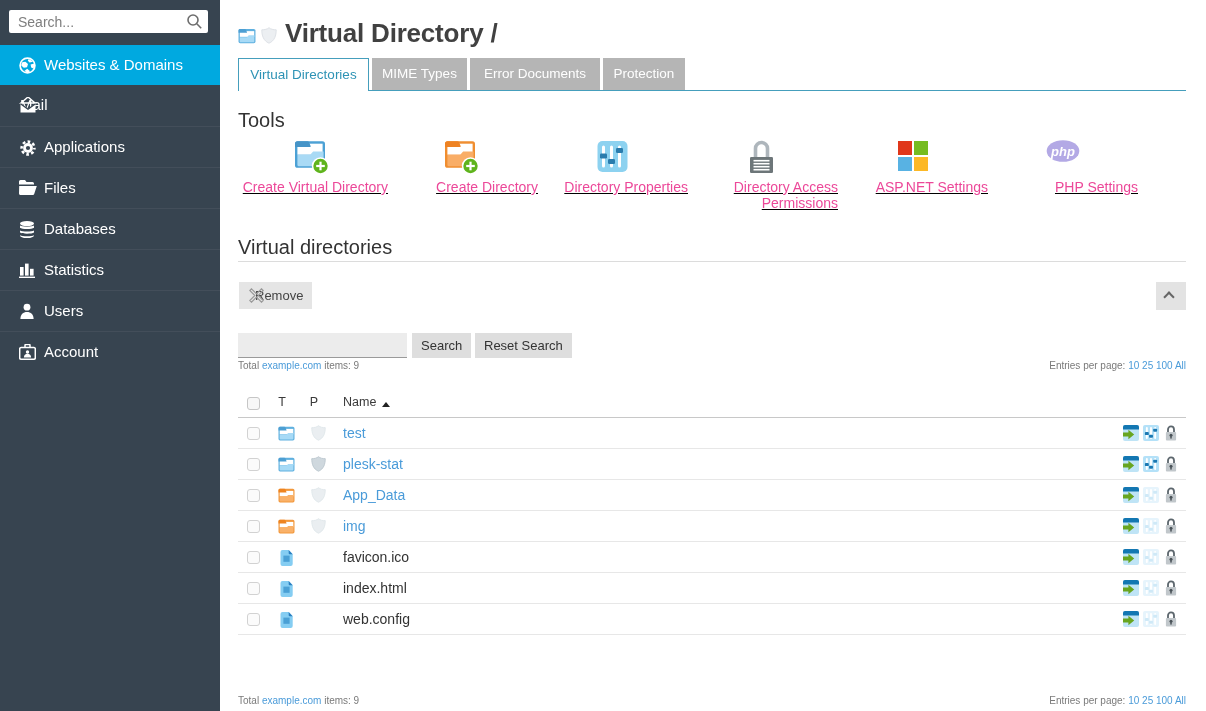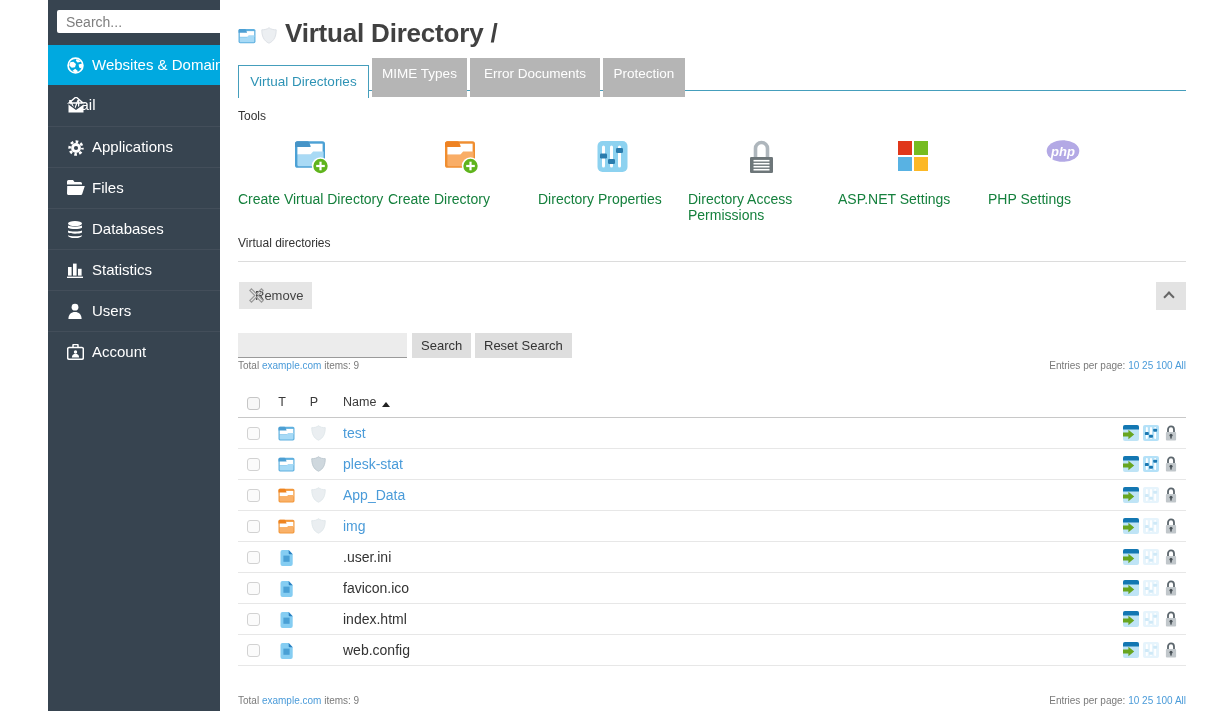--- a/index.html
+++ b/index.html
@@ -1,46 +1,46 @@
 <!DOCTYPE html>
 <html><head>
 <meta charset="utf-8">
 <style>
 * { margin:0; padding:0; box-sizing:border-box; }
 html,body { width:1206px; height:711px; overflow:hidden; background:#fff;
   font-family:"Liberation Sans", sans-serif; }
-.sidebar { position:fixed; left:0; top:0; width:220px; height:711px; background:#374450;margin-left:48px; }
+.sidebar { position:fixed; left:0; top:0; width:220px; height:711px; background:#374450; }
 .sb-search { position:absolute; left:9px; top:10px; width:199px; height:23px;
   background:#fff; border-radius:2px; }
 .sb-search .ph { position:absolute; left:9px; top:4px; font-size:14px; color:#7e7e7e; }
 .sb-search svg { position:absolute; right:5px; top:3px; }
 .menu { position:absolute; top:45px; left:0; width:234px; list-style:none; }
 .menu li { height:41px; border-top:1px solid #434e5a; color:#fff; font-size:15px;
   padding-left:44px; position:relative; line-height:40px; white-space:nowrap; }
 .menu li.active { background:#00a9e0; border-top:none; height:40px; line-height:40px; }
 .menu li.m2 { border-top:none; }
 .menu li svg { position:absolute; left:19px; top:12px; }
 .menu li.active + li { border-top:none;padding-left:20px; }
 
 .main { position:fixed; left:220px; top:0; width:986px; height:711px; background:#fff; }
 .abs { position:absolute; }
 h1.title { left:18px; top:18px; font-size:26px; letter-spacing:-0.2px; font-weight:700; color:#414141; white-space:nowrap; }
 h1.title svg { vertical-align:-2px; }
 .tabs { left:18px; top:58px; right:20px; height:33px; border-bottom:1px solid #459ebc; }
-.tab { display:inline-block; height:39px; line-height:32px; background:#b5b5b5; text-align:center;
+.tab { display:inline-block; height:32px; line-height:32px; background:#b5b5b5; text-align:center;
   color:#fff; font-size:13.5px; margin-right:3px; vertical-align:bottom; }
 .tab.active { background:#fff; border:1px solid #459ebc; border-bottom:none; height:33px;
   line-height:31px; color:#2e93b5; margin-bottom:-1px; }
 .tab.t1 { width:131px; } .tab.t2 { width:95px; } .tab.t3 { width:130px; } .tab.t4 { width:82px; }
-.h2 { font-size:12px; font-weight:400; color:#333; }
+.h2 { font-size:20px; font-weight:400; color:#333; }
 #tools-h { left:18px; top:109px; }
 .tools { left:18px; top:140px; width:948px; white-space:nowrap; font-size:0; }
-.tool { display:inline-block; width:150px; text-align:left; vertical-align:top; }
+.tool { display:inline-block; width:150px; text-align:right; vertical-align:top;text-decoration:underline; }
 .tool svg { display:block; margin:0 auto; overflow:visible; }
-.tool .lbl { margin-top:18px; font-size:14px; color:#15803d; line-height:16px; white-space:normal; }
+.tool .lbl { margin-top:6px; font-size:14px; color:#ec4899; line-height:16px; white-space:normal; }
 #vd-h { left:18px; top:236px; }
 .divider { left:18px; right:20px; top:261px; height:0; border-top:1px solid #dcdcdc; }
 
 .btn { display:inline-block; background:#e5e5e5; color:#444; font-size:13px; height:27px;
   line-height:27px; padding:0 13px; border:none; }
 #toolbar { left:18px; top:282px; right:20px; height:28px; }
 #rm-btn { position:absolute; left:1px; top:0; padding:0 9px 0 16px; }
 #rm-btn svg { position:absolute; left:10px; top:6px; }
 #collapse { position:absolute; right:0; top:0; width:30px; height:28px; background:#e3e3e3; }
 #collapse .chev { position:absolute; left:9px; top:11px; width:8px; height:8px;
@@ -378,34 +378,20 @@
             <use href="#act-sl"></use>
           </svg><svg width="16" height="16" viewBox="0 0 16 16">
             <use href="#act-lock"></use>
           </svg></span>
       </div>
     <div class="row">
         <span class="cb"></span>
         <svg class="ico-t" width="13" height="16" viewBox="0 0 13 16" style="left:42px;top:8px">
           <use href="#doc"></use>
         </svg>
-        <span class="nm">.user.ini</span>
-        <span class="acts"><svg width="16" height="16" viewBox="0 0 16 16">
-            <use href="#act-go"></use>
-          </svg><svg class="sl-off" width="16" height="16" viewBox="0 0 16 16">
-            <use href="#act-sl"></use>
-          </svg><svg width="16" height="16" viewBox="0 0 16 16">
-            <use href="#act-lock"></use>
-          </svg></span>
-      </div>
-    <div class="row">
-        <span class="cb"></span>
-        <svg class="ico-t" width="13" height="16" viewBox="0 0 13 16" style="left:42px;top:8px">
-          <use href="#doc"></use>
-        </svg>
         <span class="nm">favicon.ico</span>
         <span class="acts"><svg width="16" height="16" viewBox="0 0 16 16">
             <use href="#act-go"></use>
           </svg><svg class="sl-off" width="16" height="16" viewBox="0 0 16 16">
             <use href="#act-sl"></use>
           </svg><svg width="16" height="16" viewBox="0 0 16 16">
             <use href="#act-lock"></use>
           </svg></span>
       </div>
     <div class="row">

